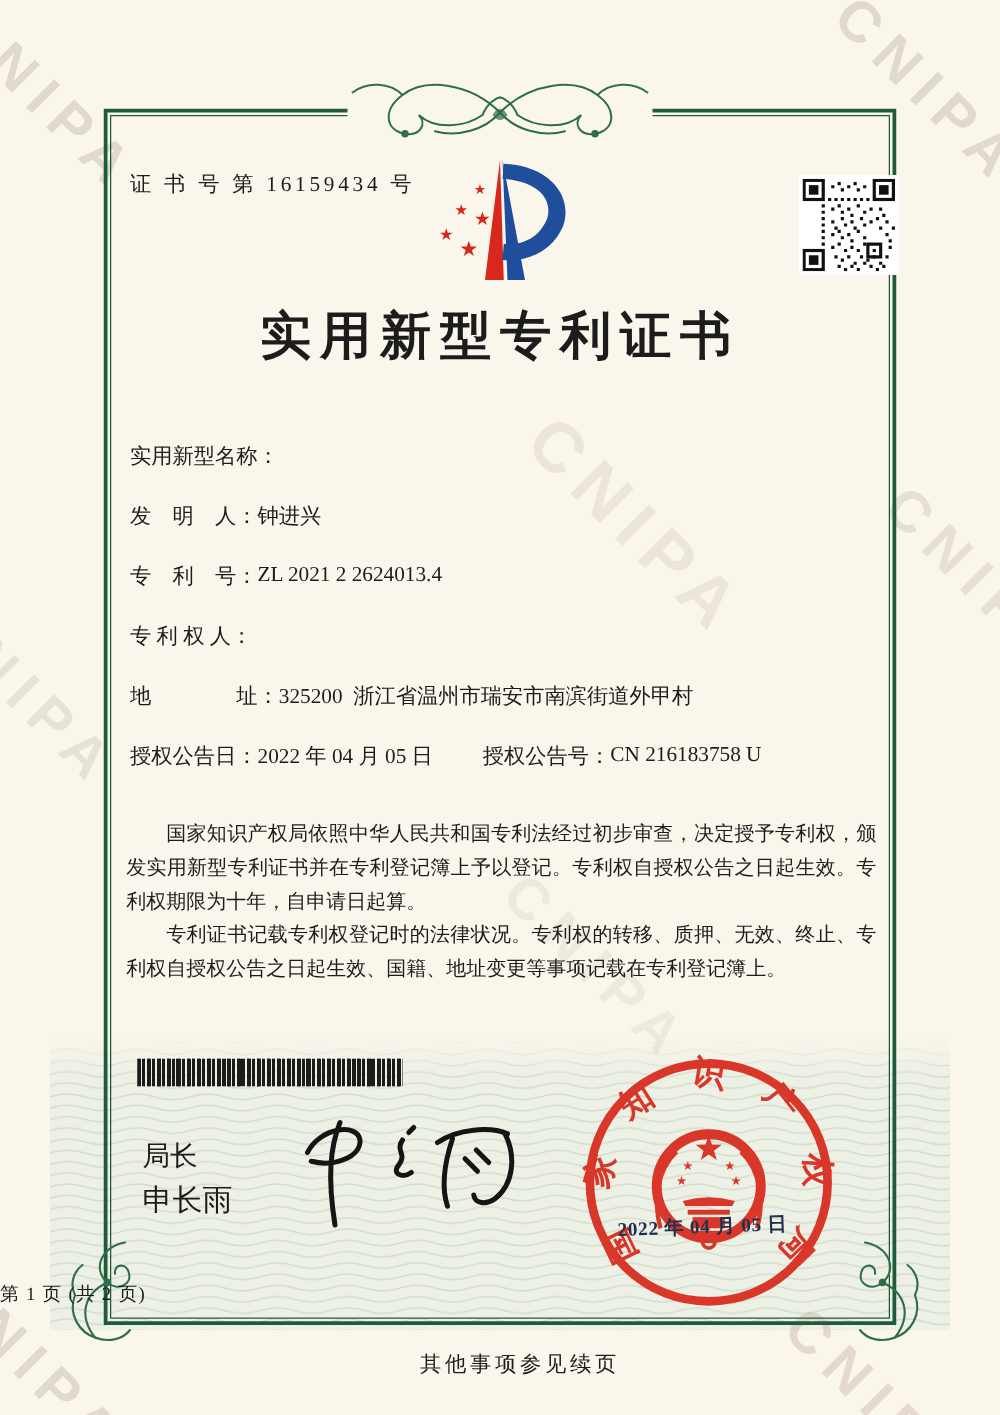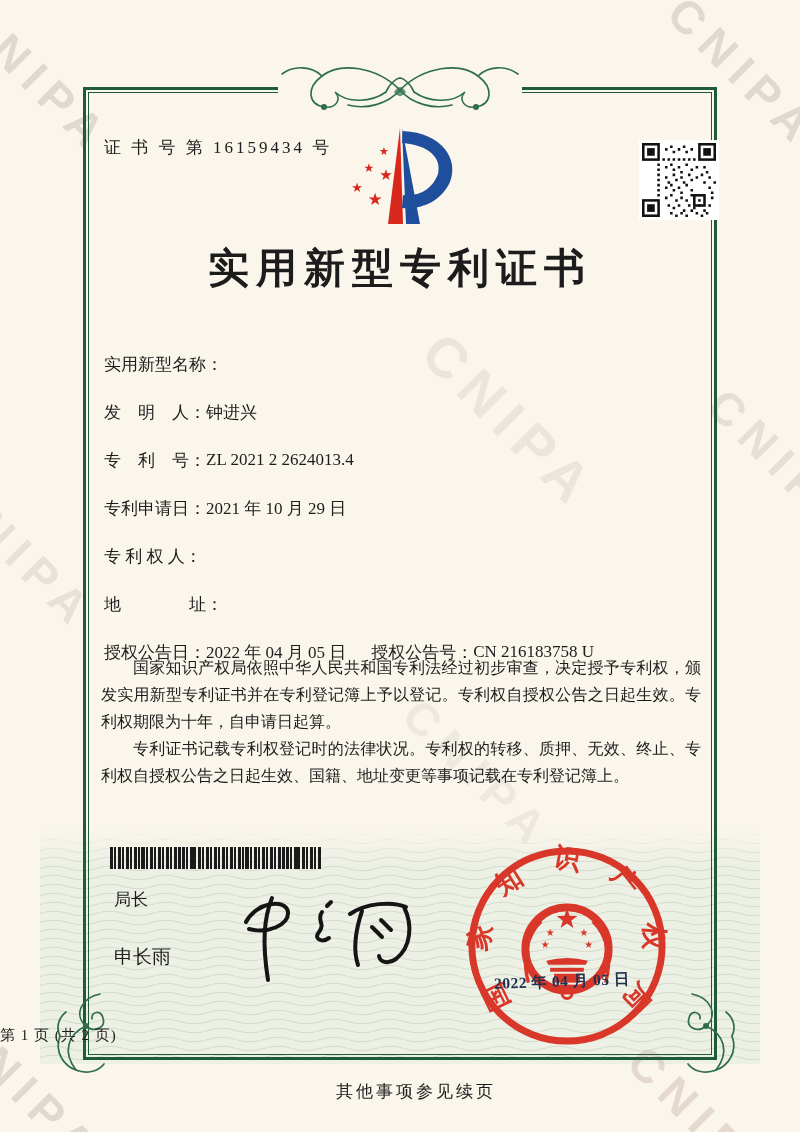--- a/index.html
+++ b/index.html
@@ -41,37 +41,37 @@
   .qr{left:639px;top:140px;width:74px;height:74px;z-index:4;background:#fff;padding:3px;}
   .title{left:0;top:241px;width:800px;text-align:center;font-size:41px;font-weight:bold;
          letter-spacing:7px;z-index:4;}
 
   
   .fields{left:104px;top:340px;width:600px;z-index:4;font-size:17px;}
   .field-row{height:48px;display:flex;align-items:center;}
   .field-label{display:inline-block;white-space:pre;}
   .field-value{white-space:pre;}
   .grant-row{height:48px;display:flex;align-items:center;}
-  .grant-right{margin-left:25px;}
+  .grant-right{margin-left:40px;}
 
   
   .body-text{left:101px;top:654px;width:600px;z-index:4;font-size:16px;line-height:27px;
              text-align:justify;}
   .body-text p{margin:0;text-indent:2em;}
 
   
   .barcode{left:110px;top:847px;width:212px;height:22px;z-index:4;
     background-image:
       repeating-linear-gradient(90deg,#1b1b1b 0 2px,rgba(0,0,0,0) 2px 4px),
       repeating-linear-gradient(90deg,#1b1b1b 0 3px,rgba(0,0,0,0) 3px 8px),
       repeating-linear-gradient(90deg,rgba(0,0,0,0) 0 5px,#1b1b1b 5px 6px,rgba(0,0,0,0) 6px 13px);}
 
   
-  .sig-title{left:114px;top:888px;font-size:17px;z-index:4;font-family:Liberation Mono, monospace;}
-  .sig-name{left:114px;top:944px;font-size:19px;z-index:4;font-family:"Liberation Sans","DejaVu Sans",sans-serif;}
+  .sig-title{left:114px;top:910px;font-size:22px;z-index:4;font-family:Liberation Mono, monospace;}
+  .sig-name{left:114px;top:944px;font-size:24px;z-index:4;font-family:"Liberation Sans","DejaVu Sans",sans-serif;}
   .sig-script{left:232px;top:890px;width:205px;height:98px;z-index:4;}
 
   
   .seal{left:463px;top:842px;width:208px;height:208px;z-index:4;}
   .seal-date{left:494px;top:971px;width:160px;font-size:15.5px;font-weight:bold;color:#223050;
              letter-spacing:.5px;transform:rotate(-2deg);z-index:5;white-space:pre;}
 
   
   .page-info{left:0;top:1026px;width:800px;text-align:left;font-size:15px;z-index:4;letter-spacing:1px;}
   .footer-note{left:16px;top:1080px;width:800px;text-align:center;font-size:17px;z-index:4;letter-spacing:3px;}
@@ -197,28 +197,25 @@
   </div>
   <div class="field-row">
     <span class="field-label">发　明　人：</span>
     <span class="field-value">钟进兴</span>
   </div>
   <div class="field-row">
     <span class="field-label">专　利　号：</span>
     <span class="field-value">ZL 2021 2 2624013.4</span>
   </div>
   <div class="field-row">
-    <span class="field-label">专利申请日：</span>
-    <span class="field-value">2021 年 10 月 29 日</span>
-  </div>
-  <div class="field-row">
     <span class="field-label">专 利 权 人：</span>
   </div>
   <div class="field-row">
     <span class="field-label">地　　　　址：</span>
+    <span class="field-value">325200  浙江省温州市瑞安市南滨街道外甲村</span>
   </div>
   <div class="grant-row">
     <span>授权公告日：</span>
     <span class="field-value">2022 年 04 月 05 日</span>
     <span class="grant-right">授权公告号：</span>
     <span class="field-value">CN 216183758 U</span>
   </div>
 </div>
 
 <div class="abs body-text">

